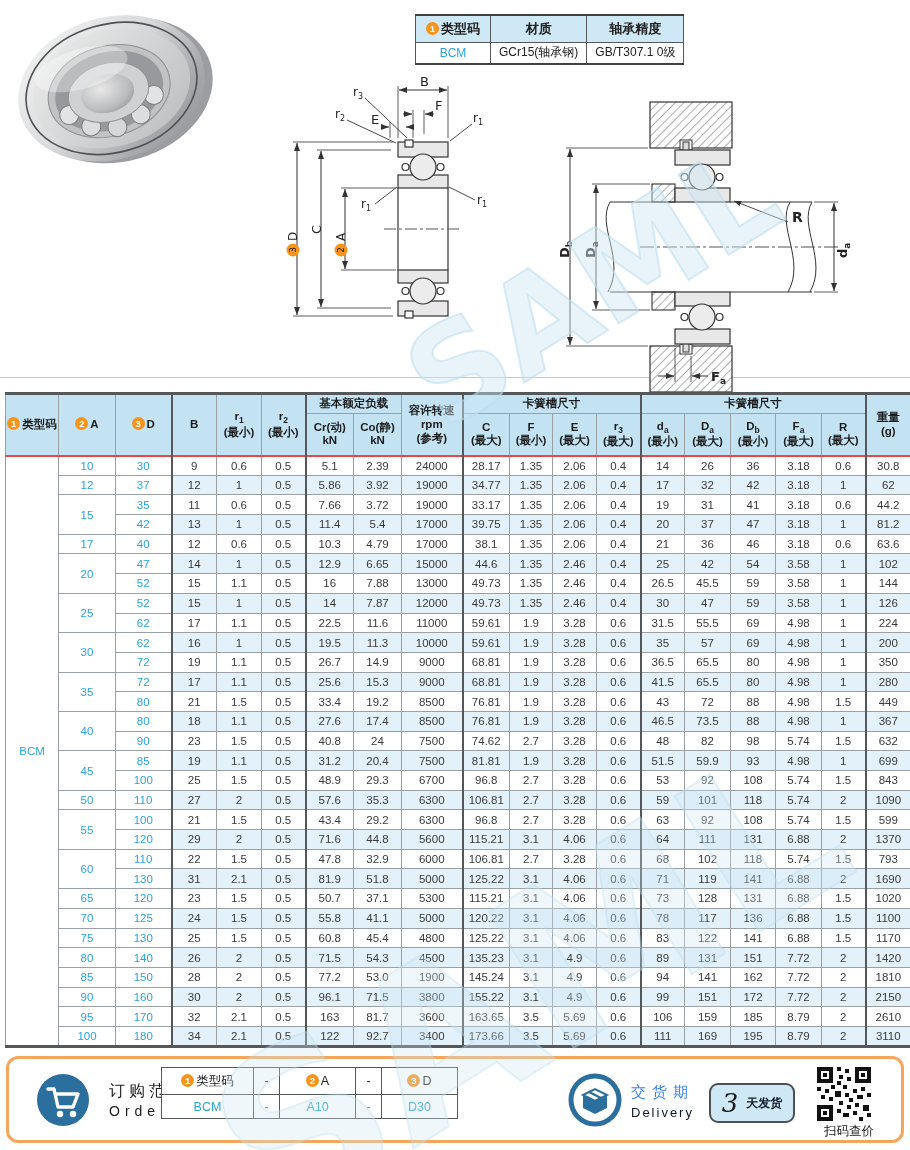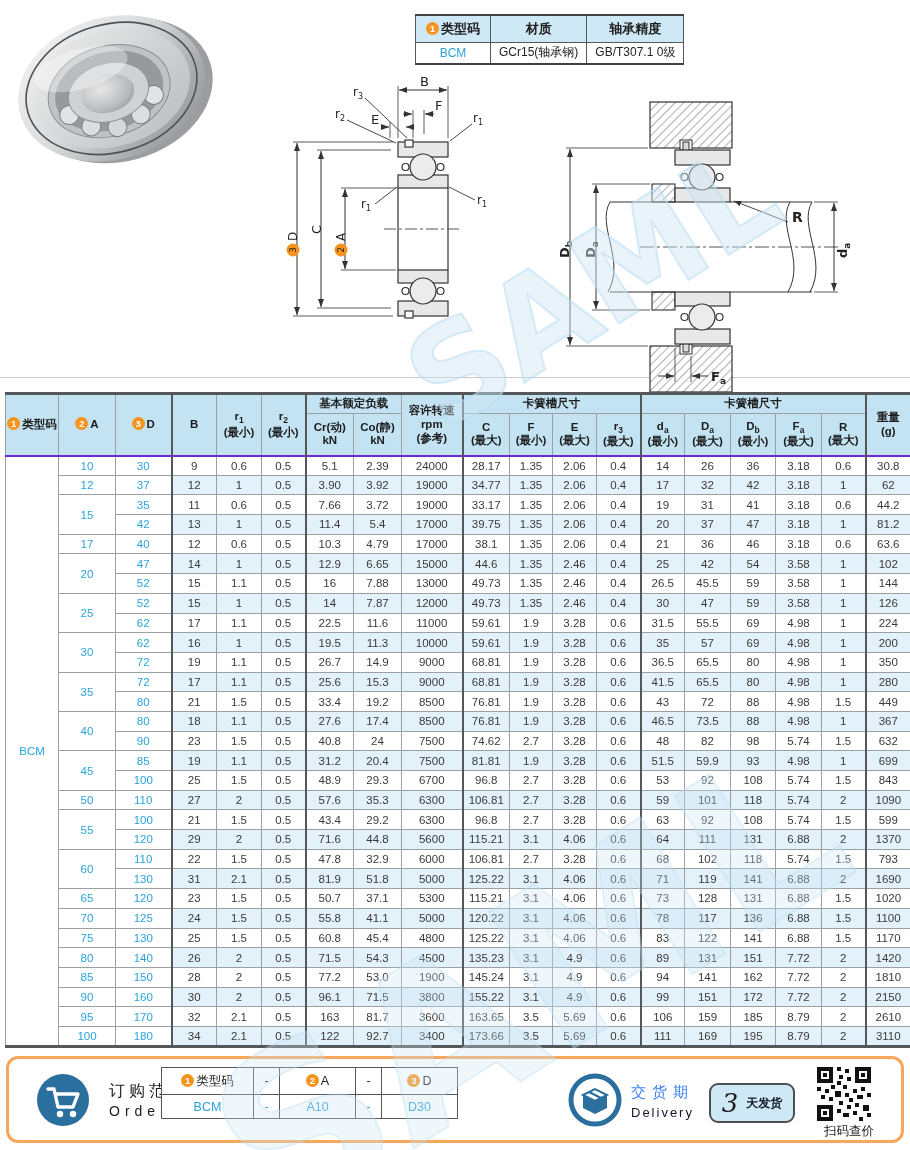--- a/index.html
+++ b/index.html
@@ -38,21 +38,21 @@
   .spec th, .spec td { border:1px solid #9aa0a4; text-align:center; padding:0;
                        overflow:hidden; white-space:nowrap; }
   .spec thead th { background:#c3e3f3; font-weight:bold; font-size:11.5px; line-height:1.18; color:#1c1c1c; }
   .spec thead tr.h1 th { height:20px; }
   .spec thead tr.h2 th { height:42px;margin-left:44px; }
   .spec tbody tr { height:19.7px; }
   .spec tbody td { font-size:11.5px; color:#3a3a3a; background:#fff; }
   .spec tbody td.alt { background:#e2f1fa; }
   .spec td.blue, .spec td.type { color:#2aa3dc; }
   .spec .t { border-left:2px solid #55585a; }
-  .spec tbody tr:first-child td { border-top:2px solid #6d28d9; }
+  .spec tbody tr:first-child td { border-top:2px solid #ef4444; }
   sub { font-size:8.5px; }
   .circ { display:inline-block; width:13px; height:13px; line-height:13px; border-radius:50%;
           background:#f7941e; color:#fff; font-size:9.5px; font-weight:bold; text-align:center;
           margin-right:2px; vertical-align:1px; }
 
   
   .order-box { position:absolute; left:6px; top:1056px; width:898px; height:87px;
                border:3px solid #f6a75c; border-radius:12px; background:#fff; z-index:5; }
   .ic-circle { position:absolute; }
   .order-cn { position:absolute; left:100px; top:22px; font-size:16px; letter-spacing:4px; color:#1c1c1c; }
@@ -370,21 +370,21 @@
             <td>3.18</td>
             <td>0.6</td>
             <td class="t">30.8</td>
           </tr>
           <tr>
             <td rowspan="1" class="blue">12</td>
             <td class="blue">37</td>
             <td class="t alt">12</td>
             <td class="alt">1</td>
             <td class="alt">0.5</td>
-            <td class="t alt">3.90</td>
+            <td class="t alt">5.86</td>
             <td class="alt">3.92</td>
             <td class="alt">19000</td>
             <td class="t alt">34.77</td>
             <td class="alt">1.35</td>
             <td class="alt">2.06</td>
             <td class="alt">0.4</td>
             <td class="t alt">17</td>
             <td class="alt">32</td>
             <td class="alt">42</td>
             <td class="alt">3.18</td>

